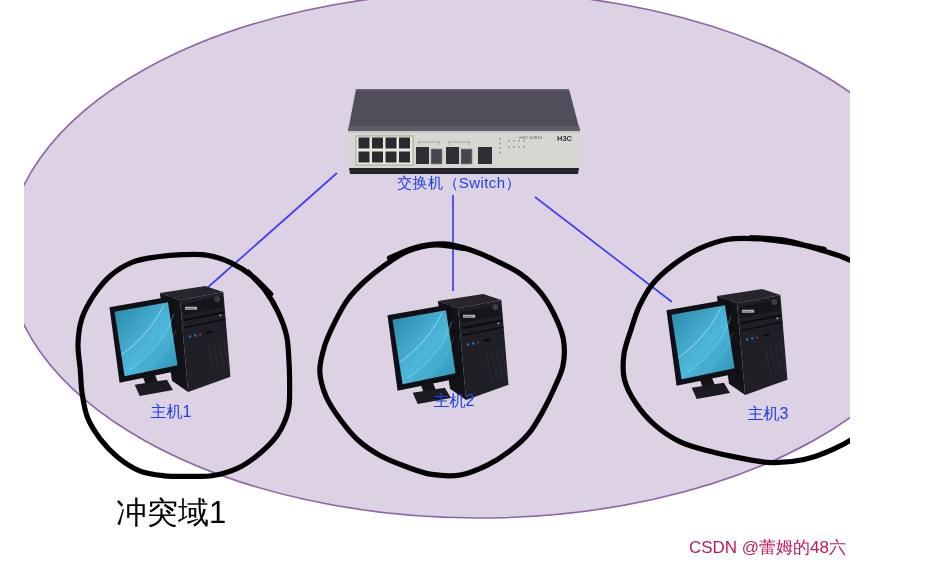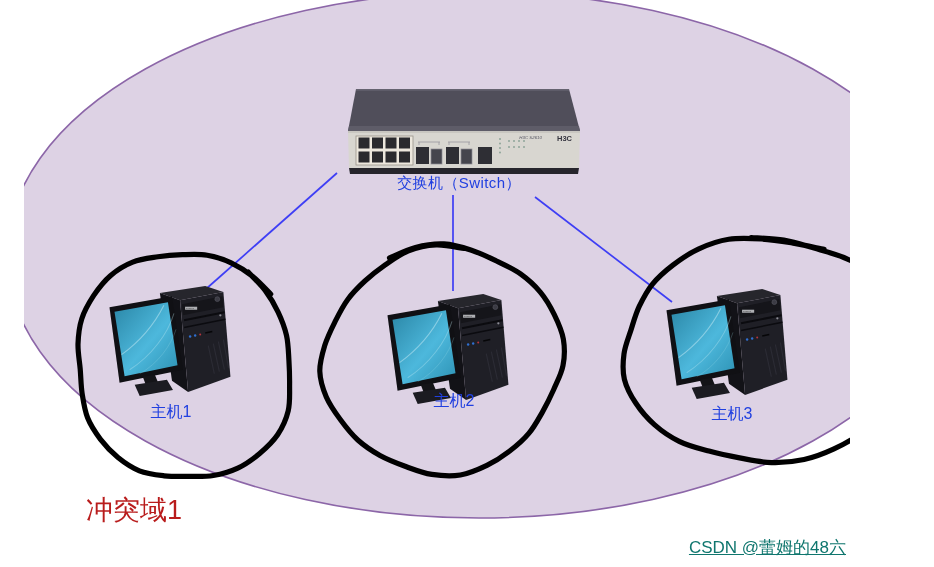--- a/index.html
+++ b/index.html
@@ -8,27 +8,27 @@
   .layer{position:absolute;left:0;top:0;width:934px;height:567px;}
   svg{display:block;}
   .big-ellipse{fill:var(--lavender,#ddd2e4);stroke:var(--lav-border,#8c66a8);stroke-width:1.6;}
   .link-line{stroke:var(--blue-line,#3e3ef5);stroke-width:1.7;fill:none;}
   .ink{stroke:var(--ink,#000);stroke-width:5.2;fill:none;stroke-linecap:round;stroke-linejoin:round;}
   .blue-label{position:absolute;color:var(--blue-label,#2140e0);font-weight:normal;text-align:center;}
   .switch-label{left:330px;top:174px;width:210px;font-size:15px;letter-spacing:.4px;}
   .host-label{width:100px;font-size:16px;}
   .host-label.h1{left:97px;top:402px;}
   .host-label.h2{left:380px;top:391px;}
-  .host-label.h3{left:658px;top:404px;}
-  .domain-label{position:absolute;width:170px;font-size:27px;color:#b91c1c;text-align:left;
+  .host-label.h3{left:694px;top:404px;}
+  .domain-label{position:absolute;width:170px;font-size:31px;color:#000000;text-align:center;
                 font-family:"Liberation Sans", sans-serif;}
   .domain-label.d1{left:62px;top:492px;}
   .domain-label.d2{left:336px;top:493px;}
   .domain-label.d3{left:681px;top:489px;}
-  .watermark{position:absolute;right:4px;top:536px;font-size:17px;color:#0f766e;text-decoration:underline;}
+  .watermark{position:absolute;right:4px;top:536px;font-size:17px;color:#be185d;}
   .device{position:absolute;}
 </style>
 </head>
 <body>
 
 <div class="canvas" style="--lavender: #ddd2e4; --lav-border: #8c66a8; --blue-line: #3e3ef5; --blue-label: #2140e0; --ink: #000000;">
 
   <svg class="layer" width="934" height="567" viewBox="0 0 934 567">
     <ellipse class="big-ellipse" cx="455" cy="255" rx="472" ry="263"></ellipse>
     <line class="link-line" x1="313" y1="173" x2="182" y2="289"></line>

